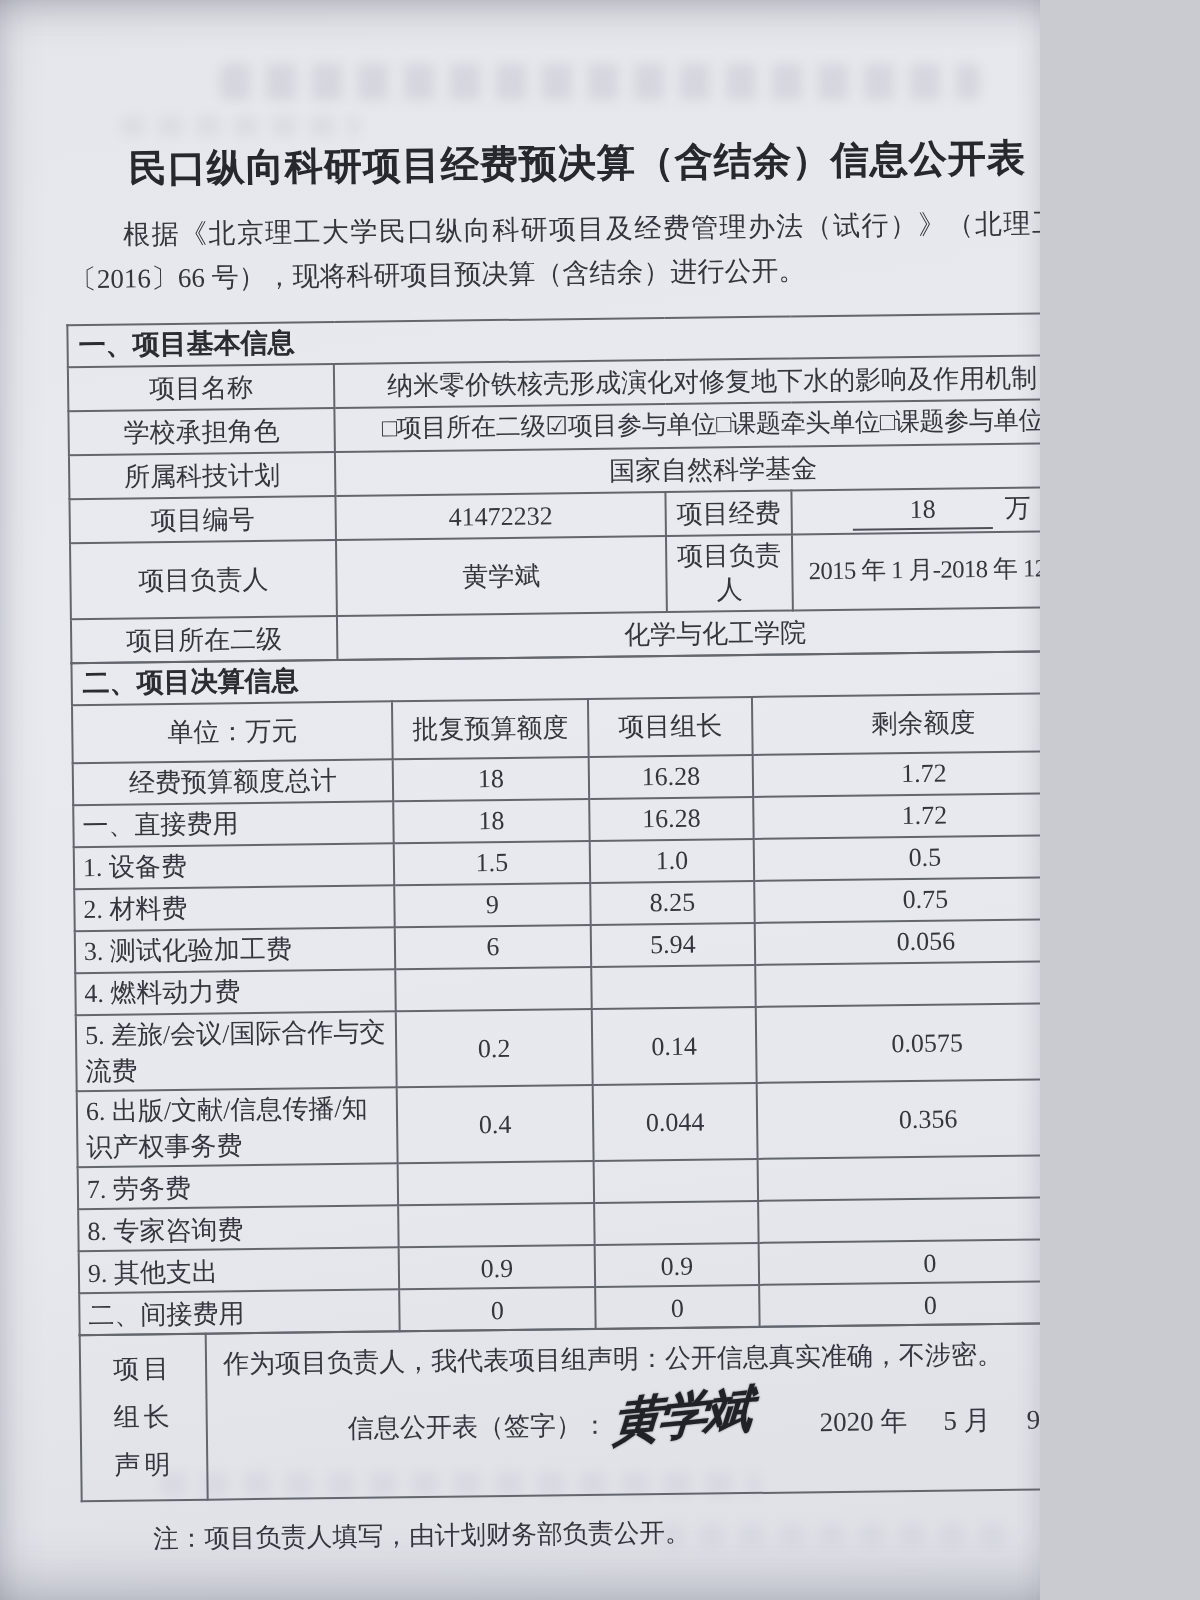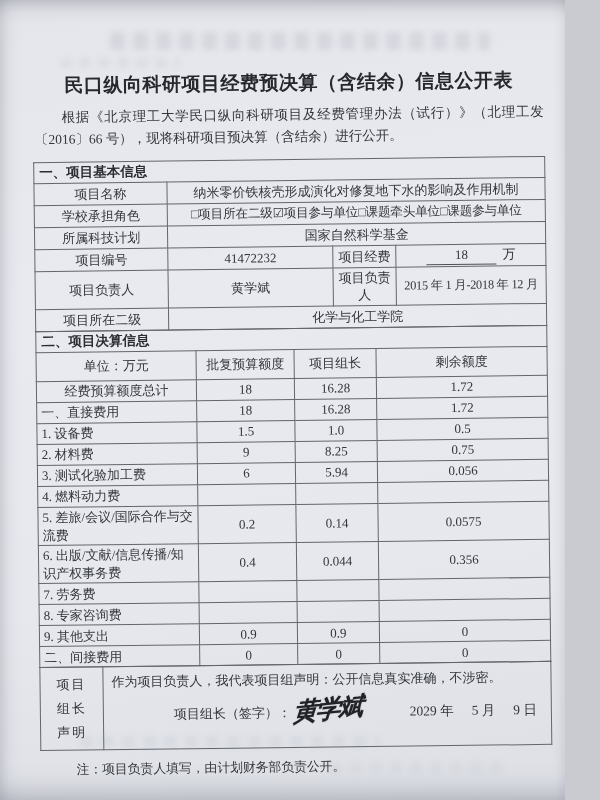--- a/index.html
+++ b/index.html
@@ -2,21 +2,21 @@
 <html><head>
 <meta charset="utf-8">
 <style>
   html,body{margin:0;padding:0;}
   body{
     width:600px;height:800px;overflow:hidden;
     font-family:"Liberation Serif","DejaVu Serif",serif;
     background:#c9cbd1;
   }
   .sheet{
-    position:relative;width:565px;height:800px;overflow:hidden;
+    position:relative;width:520px;height:800px;overflow:hidden;
     background:linear-gradient(172deg,#e5e6eb 0%,#e9eaef 35%,#e6e8ed 70%,#dddfe5 100%);
     box-shadow:inset 0 16px 20px -14px rgba(88,93,108,.45),
                inset 0 -24px 28px -20px rgba(88,93,108,.40),
                inset 16px 0 22px -18px rgba(88,93,108,.30),
                inset -10px 0 18px -16px rgba(88,93,108,.18);
     color:#33363c;
   }
   
   .ghost{position:absolute;filter:blur(3px);opacity:.13;border-radius:4px;}
   .ghost-1{top:32px;left:110px;width:380px;height:18px;
@@ -233,24 +233,24 @@
       <tbody>
           <tr>
         <td class="decl-side">
           <div>项目</div>
           <div>组长</div>
           <div>声明</div>
         </td>
         <td class="decl-body">
           <div class="decl-statement">作为项目负责人，我代表项目组声明：公开信息真实准确，不涉密。</div>
           <div class="decl-signrow">
-            <span>项目组长（签字）：</span>
+            <span>信息公开表（签字）：</span>
             <span class="signature">黄学斌</span>
             <span class="decl-date">
-              <span class="num">2029 年</span>
+              <span class="num">2020 年</span>
               <span class="num">5 月</span>
               <span class="num">9 日</span>
             </span>
           </div>
         </td>
       </tr>
     </tbody>
       </table>
 
     <p class="doc-note">注：项目负责人填写，由计划财务部负责公开。</p>

